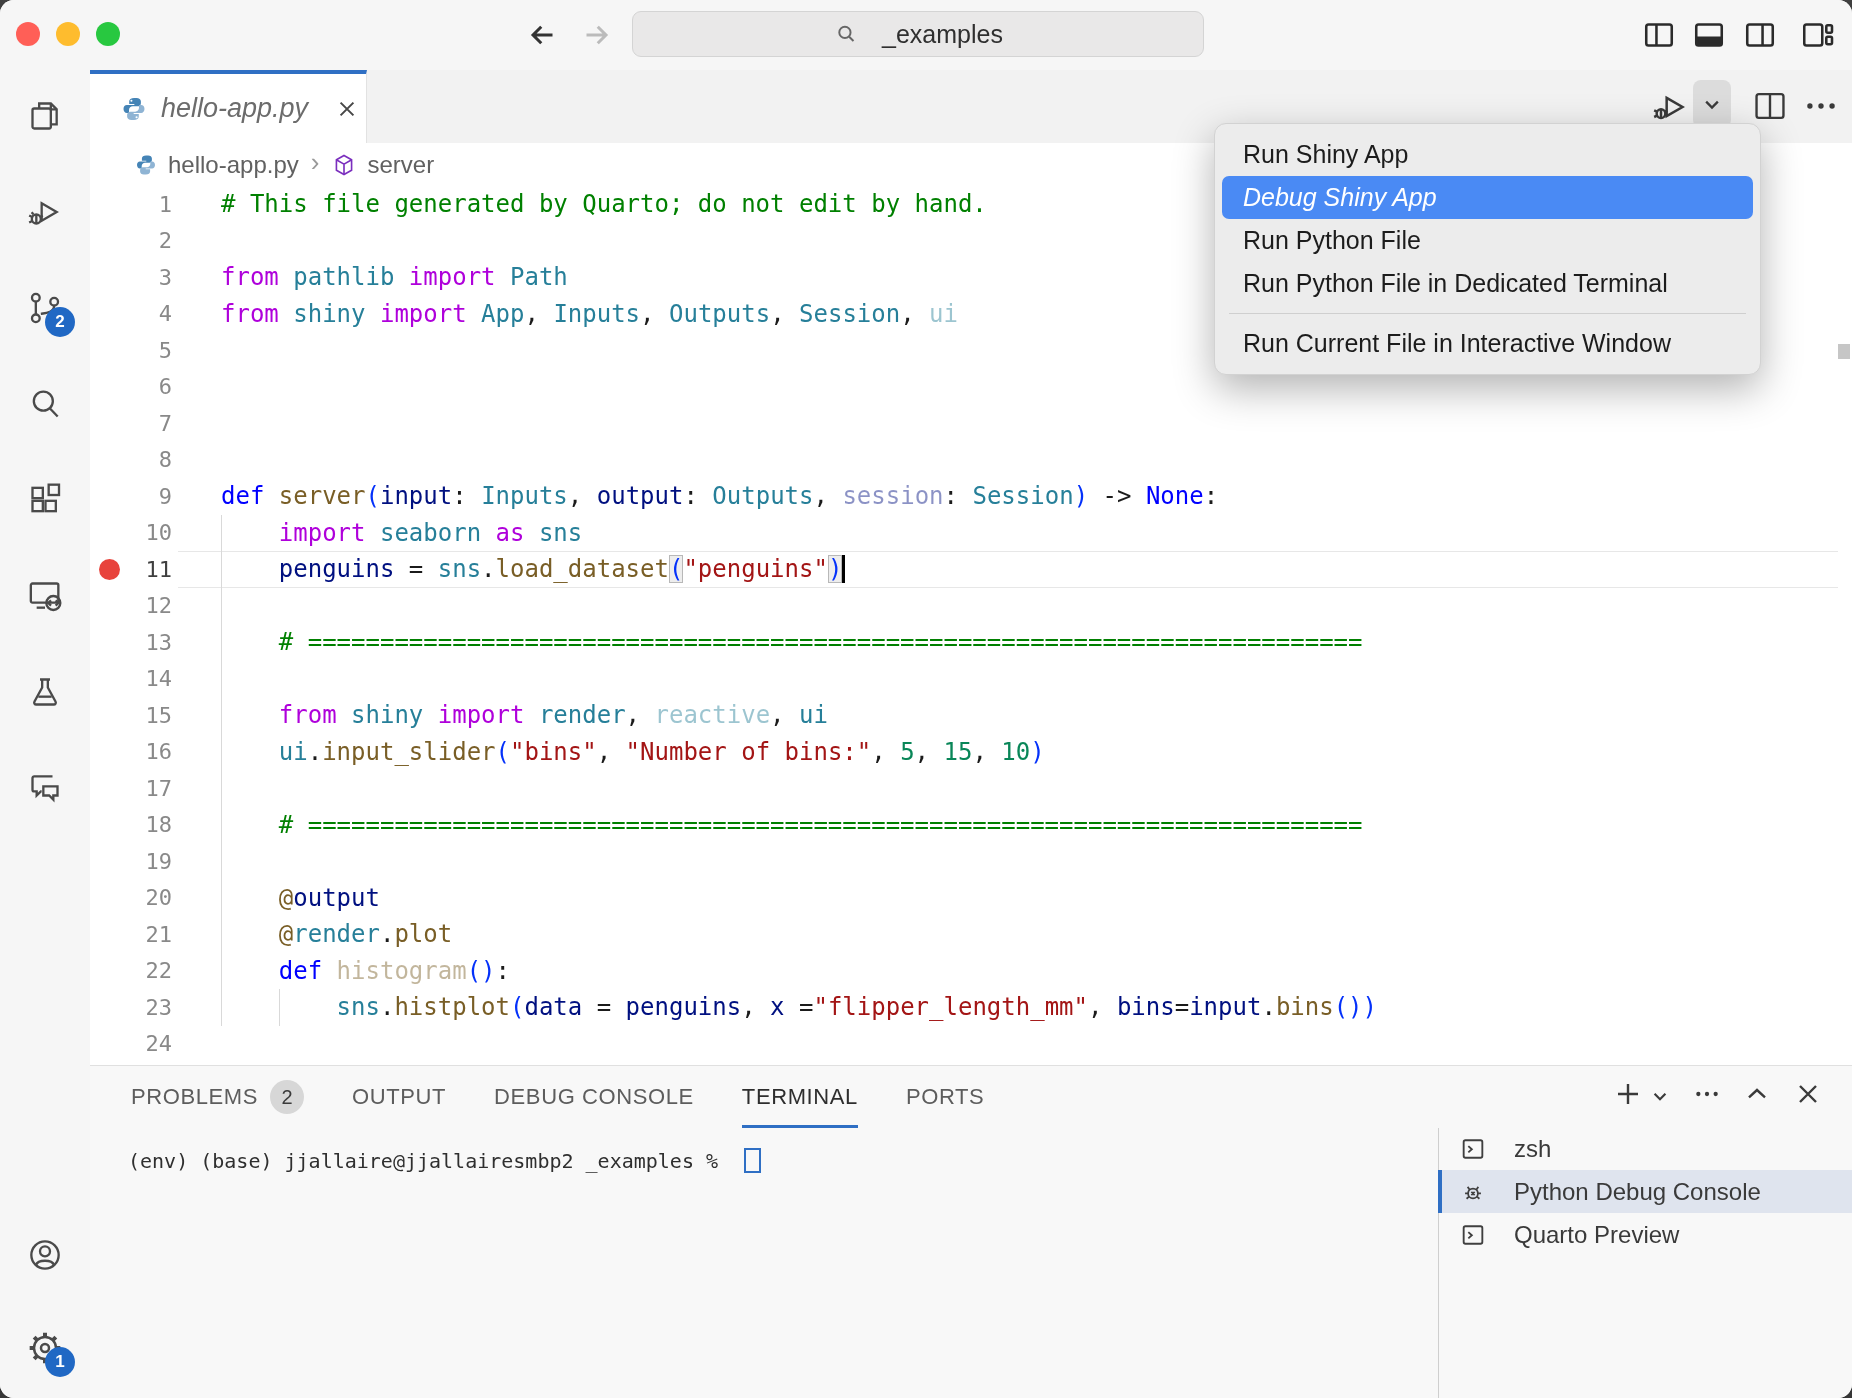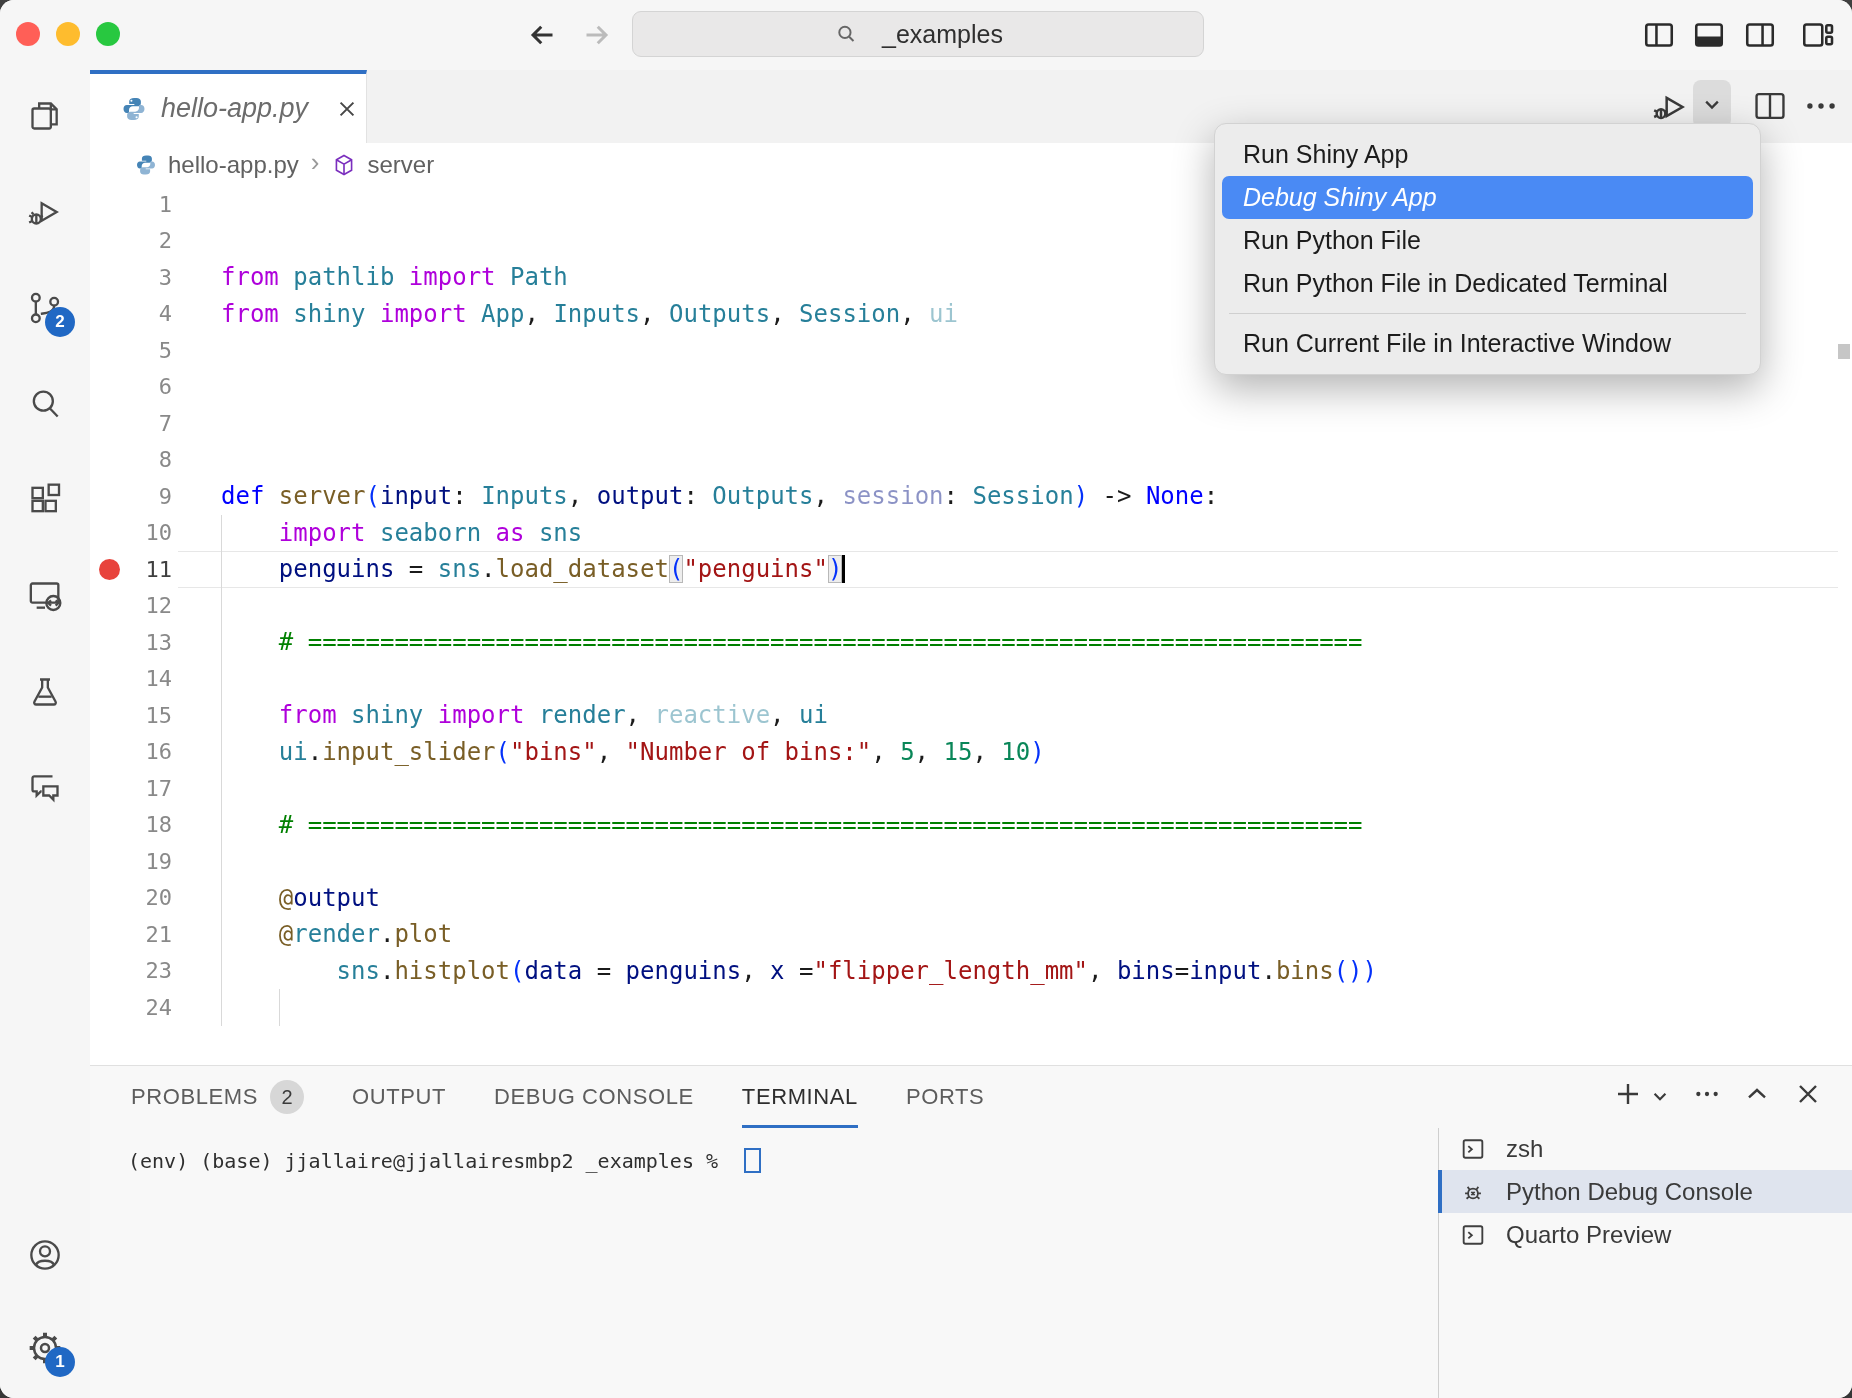--- a/index.html
+++ b/index.html
@@ -54,21 +54,21 @@
   .panel{position:absolute;left:90px;top:1065px;right:0;bottom:0;background:#f8f8f8;border-top:1px solid #e0e0e0;}
   .panel-tabs{position:absolute;left:41px;top:14px;display:flex;gap:48px;}
   .ptab{display:flex;align-items:center;gap:12px;font-size:22px;letter-spacing:.6px;color:#5d5d5d;padding-bottom:11px;border-bottom:3px solid transparent;}
   .ptab.active{color:#2e2e2e;border-bottom-color:#2f6fc4;}
   .ptab-badge{width:34px;height:34px;border-radius:50%;background:#d7d7d7;color:#3b3b3b;font-size:20px;letter-spacing:0;display:flex;align-items:center;justify-content:center;}
   .panel-icon{position:absolute;top:12px;width:32px;height:32px;}
   .term-line{position:absolute;left:38px;top:83px;font-family:"DejaVu Sans Mono",monospace;font-size:20px;color:#2f2f2f;white-space:pre;}
   .term-cursor{position:absolute;left:654px;top:82px;width:17px;height:25px;border:2.5px solid #2f6fc4;box-sizing:border-box;}
   .term-sep{position:absolute;left:1348px;top:62px;bottom:0;border-left:1px solid #cfcfcf;}
   .term-list{position:absolute;left:1348px;top:61px;right:0;}
-  .term-row{position:relative;height:43px;display:flex;align-items:center;padding-left:21px;gap:19px;font-size:24px;color:#3a3a3a;}
+  .term-row{position:relative;height:43px;display:flex;align-items:center;padding-left:21px;gap:27px;font-size:24px;color:#3a3a3a;}
   .term-row.selected{background:#dfe4ee;}
   .term-row.selected::before{content:"";position:absolute;left:0;top:0;bottom:0;width:4px;background:#2f6fc4;}
   svg{display:block;}
 </style>
 </head>
 <body>
 
 <div class="window">
 
   <div class="titlebar">
@@ -261,20 +261,21 @@
           <path d="M5.3 7.4 12 11.2l6.7-3.8M12 11.2v9.4"></path>
         </svg>
     </span>
     <span>server</span>
   </div>
 
   <div class="editor">
     <div id="code-rows">
         <div class="code-row">
           <div class="ln">1</div>
+          <pre class="code-text"><span class="tk-co"># This file generated by Quarto; do not edit by hand.</span></pre>
         </div>
         <div class="code-row">
           <div class="ln">2</div>
           <pre class="code-text"></pre>
         </div>
         <div class="code-row">
           <div class="ln">3</div>
           <pre class="code-text"><span class="tk-kw">from</span><span class="tk-pu"> </span><span class="tk-ty">pathlib</span><span class="tk-pu"> </span><span class="tk-kw">import</span><span class="tk-pu"> </span><span class="tk-ty">Path</span></pre>
         </div>
         <div class="code-row">
@@ -342,20 +343,24 @@
           <div class="ln">19</div>
           <pre class="code-text"></pre>
         </div>
         <div class="code-row">
           <div class="ln">20</div>
           <pre class="code-text"><span class="tk-pu">    </span><span class="tk-fn">@</span><span class="tk-va">output</span></pre>
         </div>
         <div class="code-row">
           <div class="ln">21</div>
           <pre class="code-text"><span class="tk-pu">    </span><span class="tk-fn">@</span><span class="tk-ty">render</span><span class="tk-pu">.</span><span class="tk-fn">plot</span></pre>
+        </div>
+        <div class="code-row">
+          <div class="ln">22</div>
+          <pre class="code-text"><span class="tk-pu">    </span><span class="tk-kwb">def</span><span class="tk-pu"> </span><span class="tk-fn tk-fade">histogram</span><span class="tk-br">()</span><span class="tk-pu">:</span></pre>
         </div>
         <div class="code-row">
           <div class="ln">23</div>
           <pre class="code-text"><span class="tk-pu">        </span><span class="tk-ty">sns</span><span class="tk-pu">.</span><span class="tk-fn">histplot</span><span class="tk-br">(</span><span class="tk-va">data</span><span class="tk-pu"> = </span><span class="tk-va">penguins</span><span class="tk-pu">, </span><span class="tk-va">x</span><span class="tk-pu"> =</span><span class="tk-st">"flipper_length_mm"</span><span class="tk-pu">, </span><span class="tk-va">bins</span><span class="tk-pu">=</span><span class="tk-va">input</span><span class="tk-pu">.</span><span class="tk-fn">bins</span><span class="tk-br">()</span><span class="tk-br">)</span></pre>
         </div>
         <div class="code-row">
           <div class="ln">24</div>
           <pre class="code-text"></pre>
         </div>
       </div>

